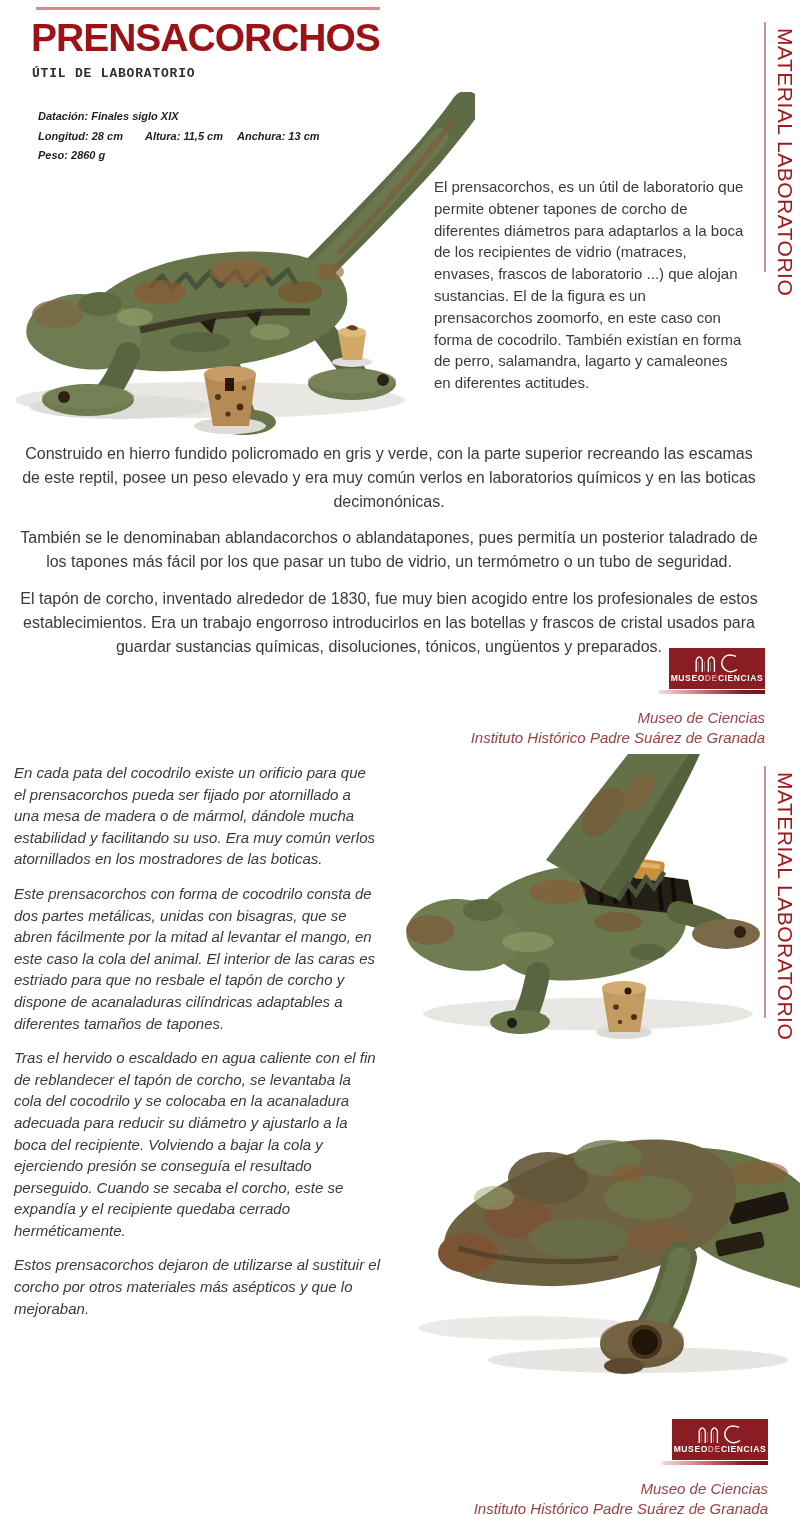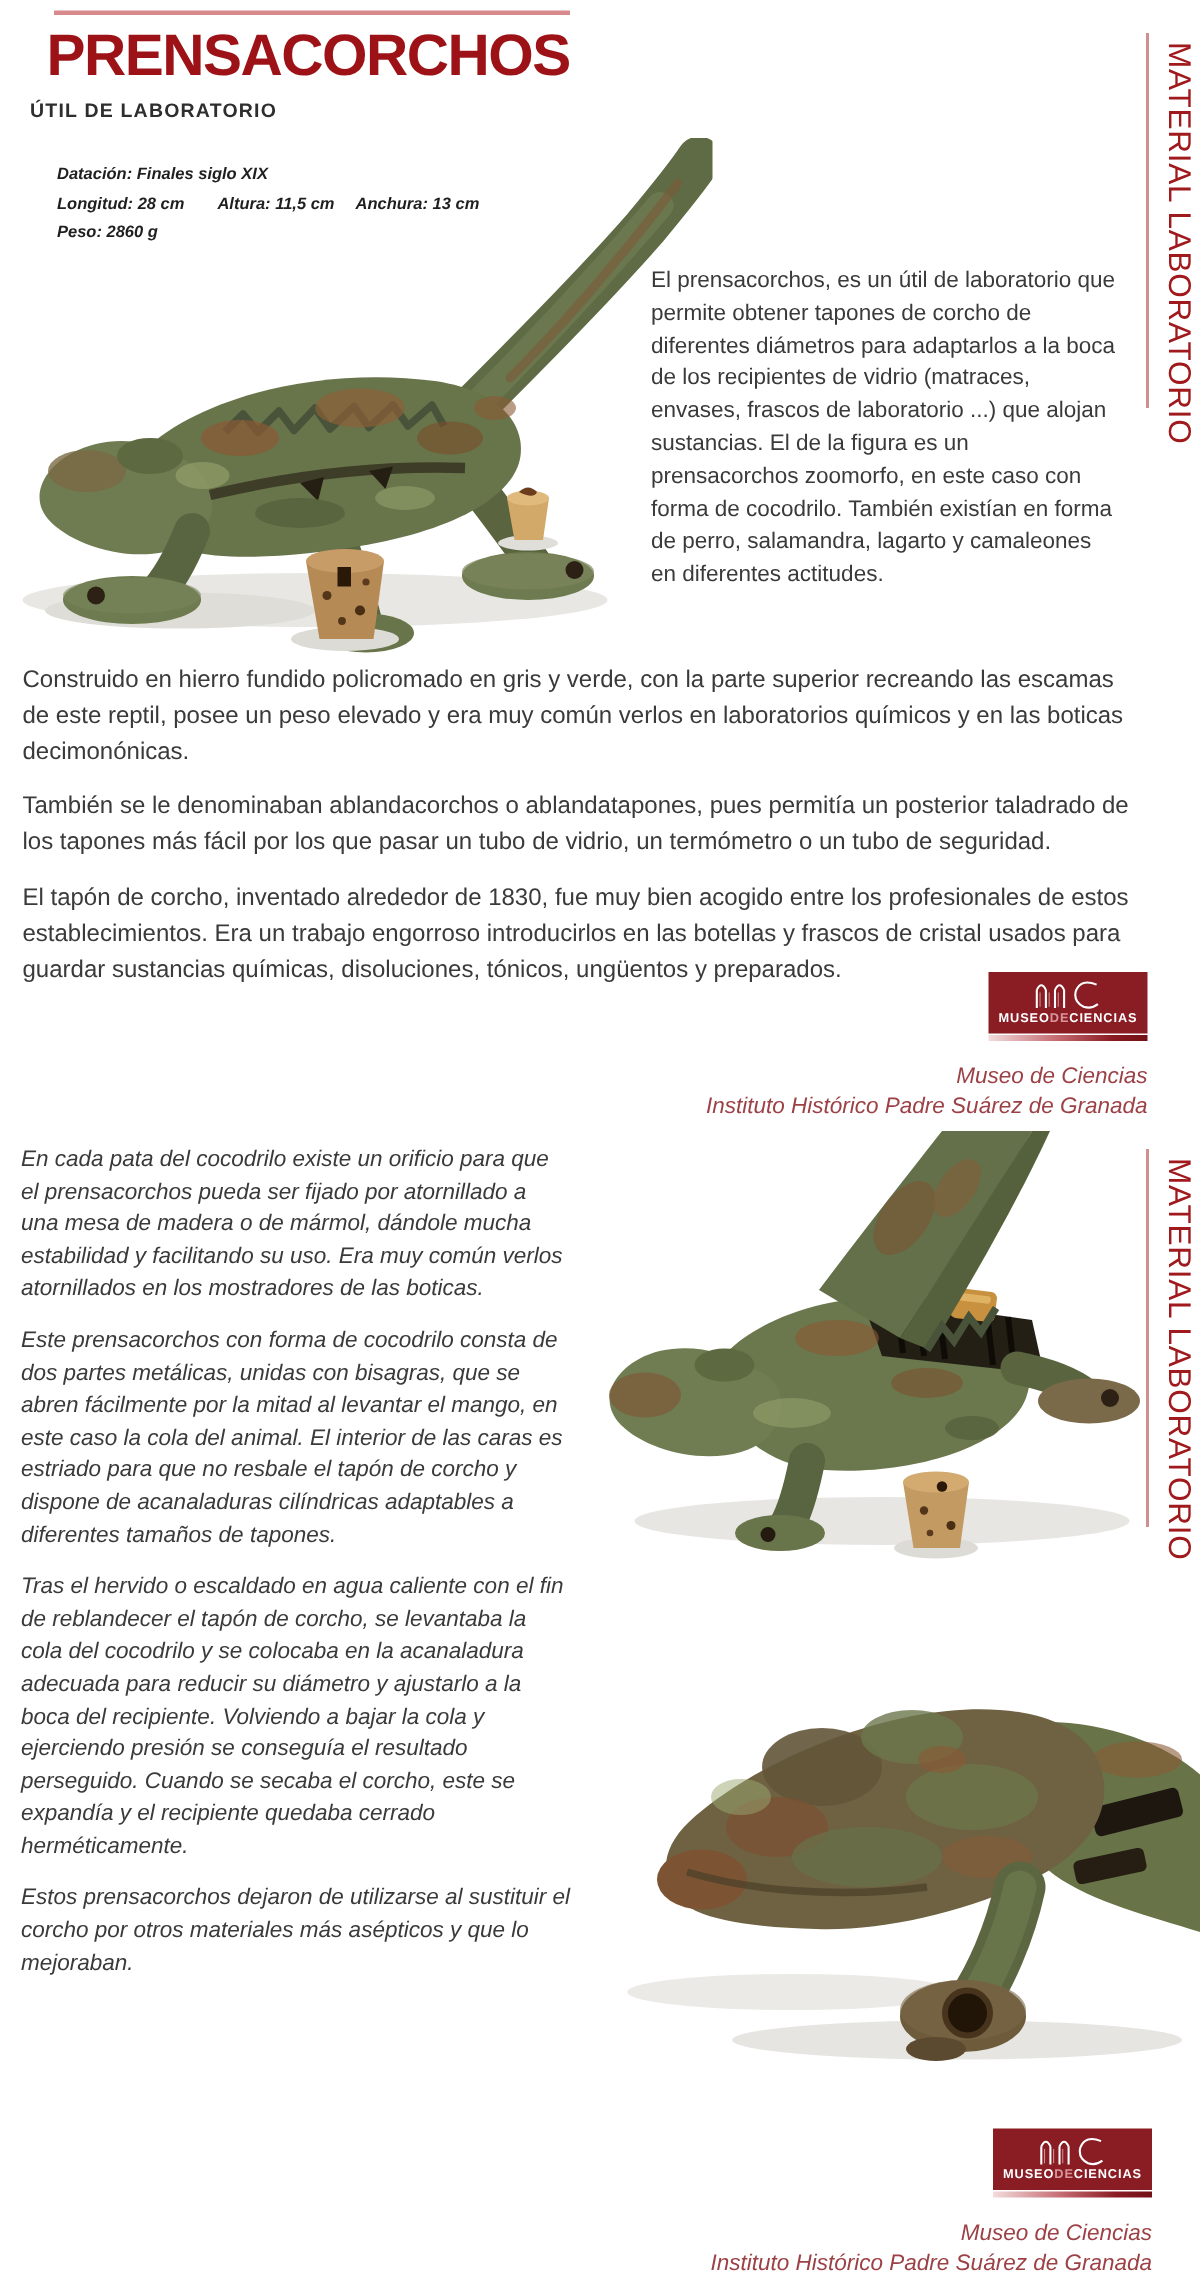--- a/index.html
+++ b/index.html
@@ -8,22 +8,22 @@
     background:#ffffff; overflow:hidden;
     font-family:"Liberation Sans", sans-serif; color:#3a3a3a;
   }
   
   .top-rule { position:absolute; left:36px; top:7px; width:344px; height:3px; background:#d8898c; }
   .title {
     position:absolute; left:31px; top:16px; margin:0;
     font-size:39px; font-weight:bold; letter-spacing:-1px; color:#9c1216;
   }
   .subtitle {
-    position:absolute; left:20px; top:66px;
-    font-size:13px; letter-spacing:0.8px; color:#2e2e2e; font-weight:bold;
+    position:absolute; left:32px; top:66px;
+    font-size:13px; letter-spacing:0.8px; color:#2e2e2e; font-weight:bold;font-family:Liberation Mono, monospace;
   }
   .specs {
     position:absolute; left:38px; top:107px;
     font-size:11px; font-style:italic; font-weight:bold; color:#1f1f1f; line-height:19.5px;
   }
   .specs .gap1 { margin-left:22px; }
   .specs .gap2 { margin-left:14px; }
 
   
   .photo { position:absolute; }
@@ -44,28 +44,28 @@
   .vline { width:2px; background:#d08f91; margin-right:7px; }
   .strip1 .vline { height:250px; }
   .strip2 .vline { height:252px; }
   .vtext {
     writing-mode:vertical-rl; margin-top:6px;
     font-size:21px; letter-spacing:0.5px; color:#a0191d; white-space:nowrap;
   }
 
   
   .fullpars { position:absolute; left:15px; top:442px; width:748px; }
-  .fullpars p { margin:0 0 13px 0; font-size:16px; line-height:23.8px; color:#3a3a3a; }
+  .fullpars p { margin:0 0 13px 0; font-size:16px; line-height:23.8px; color:#3a3a3a;text-align:center; }
 
   
   .museum-block { position:absolute; text-align:right; }
   .mb1 { top:648px; right:35px; width:420px; }
   .mb2 { top:1419px; right:32px; width:420px; }
   .logo-box {
-    display:block; margin-left:auto; width:106px; height:41px;
+    display:block; margin-left:auto; width:96px; height:41px;
     background:#8a1c23; text-align:center; padding-top:2px; box-sizing:border-box;
   }
   .monogram { display:block; margin:2px auto 0 auto; }
   .wordmark { font-size:8.5px; font-weight:bold; letter-spacing:0.6px; color:#ffffff; line-height:10px; }
   .wm-light { color:#d9959b; }
   .logo-stripe {
     width:106px; height:4px; margin:1px 0 0 auto;
     background:linear-gradient(to right, #f3dcdd, #c2666c 45%, #8a1b22 78%, #731118);
   }
   .credit { font-style:italic; color:#9c4145; font-size:15px; line-height:19.5px; }

